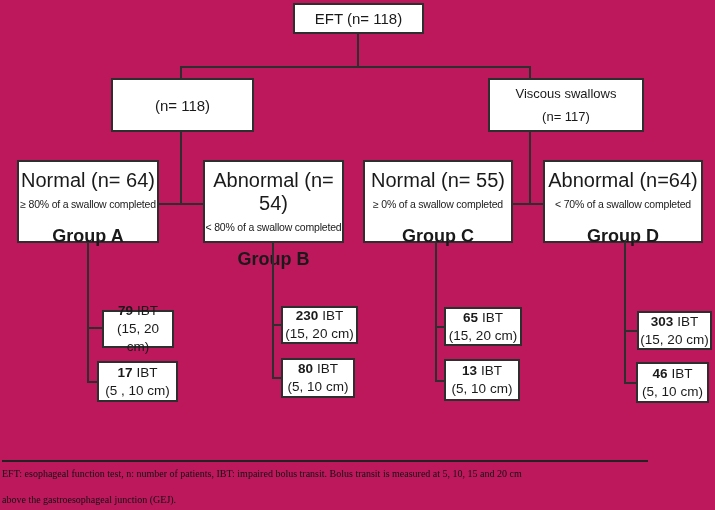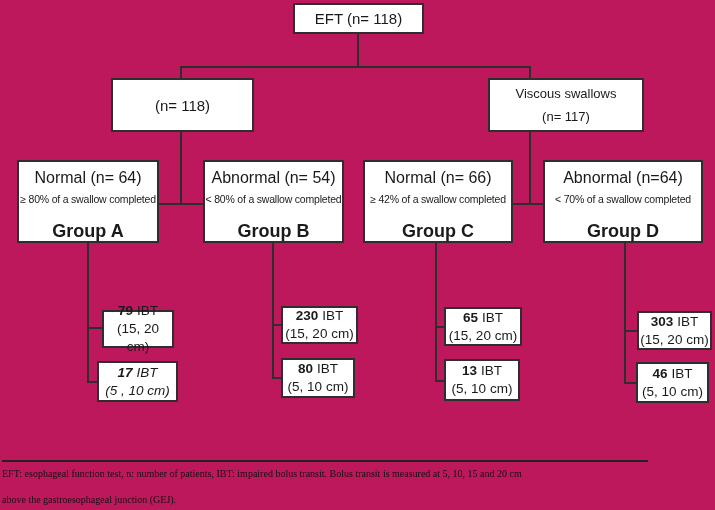--- a/index.html
+++ b/index.html
@@ -31,33 +31,33 @@
     position: absolute;
     background: #2e2e2e;
   }
   
   .eft-box { left: 293px; top: 3px; width: 131px; height: 31px; font-size: 15px; }
   
   .liquid-box  { left: 111px; top: 78px; width: 143px; height: 54px; font-size: 15px; line-height: 23px; }
   .viscous-box { left: 452px; top: 78px; width: 156px; height: 54px; font-size: 13px; line-height: 23px; margin-left: 36px; }
   
   .group-box { padding: 6px 2px 8px 2px; justify-content: flex-start; }
-  .group-box .title { font-size: 16px; margin-top: 1px; }
+  .group-box .title { font-size: 20px; margin-top: 1px; }
   .group-box .criterion { font-size: 10.5px; margin-top: 6px; white-space: nowrap; letter-spacing: -0.2px; }
   .group-box .group-label { font-size: 18px; font-weight: bold; margin-top: 16px; }
   .box-a { left: 17px;  top: 160px; width: 142px; height: 83px; }
   .box-b { left: 203px; top: 160px; width: 141px; height: 83px; }
   .box-c { left: 363px; top: 160px; width: 150px; height: 83px; }
   .box-d { left: 543px; top: 160px; width: 160px; height: 83px; }
   
   .ibt-box { font-size: 13.5px; line-height: 18px; }
   .ibt-box .count { font-weight: bold; }
   .ibt-box .unit { margin-left: 4px; }
   .ibt-a1 { left: 102px; top: 310px; width: 72px; height: 38px; }
-  .ibt-a2 { left: 97px;  top: 361px; width: 81px; height: 41px; font-style: italic; }
+  .ibt-a2 { left: 97px;  top: 361px; width: 81px; height: 41px; }
   .ibt-b1 { left: 281px; top: 306px; width: 77px; height: 38px; }
   .ibt-b2 { left: 281px; top: 358px; width: 74px; height: 40px; }
   .ibt-c1 { left: 444px; top: 307px; width: 78px; height: 39px; }
   .ibt-c2 { left: 444px; top: 359px; width: 76px; height: 42px; }
   .ibt-d1 { left: 637px; top: 311px; width: 75px; height: 39px; }
   .ibt-d2 { left: 636px; top: 362px; width: 73px; height: 41px; }
   
   .l-eft-down    { left: 357px; top: 33px;  width: 2px;   height: 35px; }
   .l-lvl2-h      { left: 180px; top: 66px;  width: 351px; height: 2px; }
   .l-liq-stub    { left: 180px; top: 66px;  width: 2px;   height: 12px; }
@@ -122,22 +122,22 @@
     <div class="title">Normal (n= 64)</div>
     <div class="criterion">≥ 80% of a swallow completed</div>
     <div class="group-label">Group A</div>
   </div>
   <div class="box group-box box-b">
     <div class="title">Abnormal (n= 54)</div>
     <div class="criterion">&lt; 80% of a swallow completed</div>
     <div class="group-label">Group B</div>
   </div>
   <div class="box group-box box-c">
-    <div class="title">Normal (n= 66)</div>
-    <div class="criterion">≥ 42% of a swallow completed</div>
+    <div class="title">Normal (n= 55)</div>
+    <div class="criterion">≥ 0% of a swallow completed</div>
     <div class="group-label">Group C</div>
   </div>
   <div class="box group-box box-d">
     <div class="title">Abnormal (n=64)</div>
     <div class="criterion">&lt; 70% of a swallow completed</div>
     <div class="group-label">Group D</div>
   </div>
 
   <div class="line l-a-down"></div>
   <div class="line l-a-stub1"></div>

